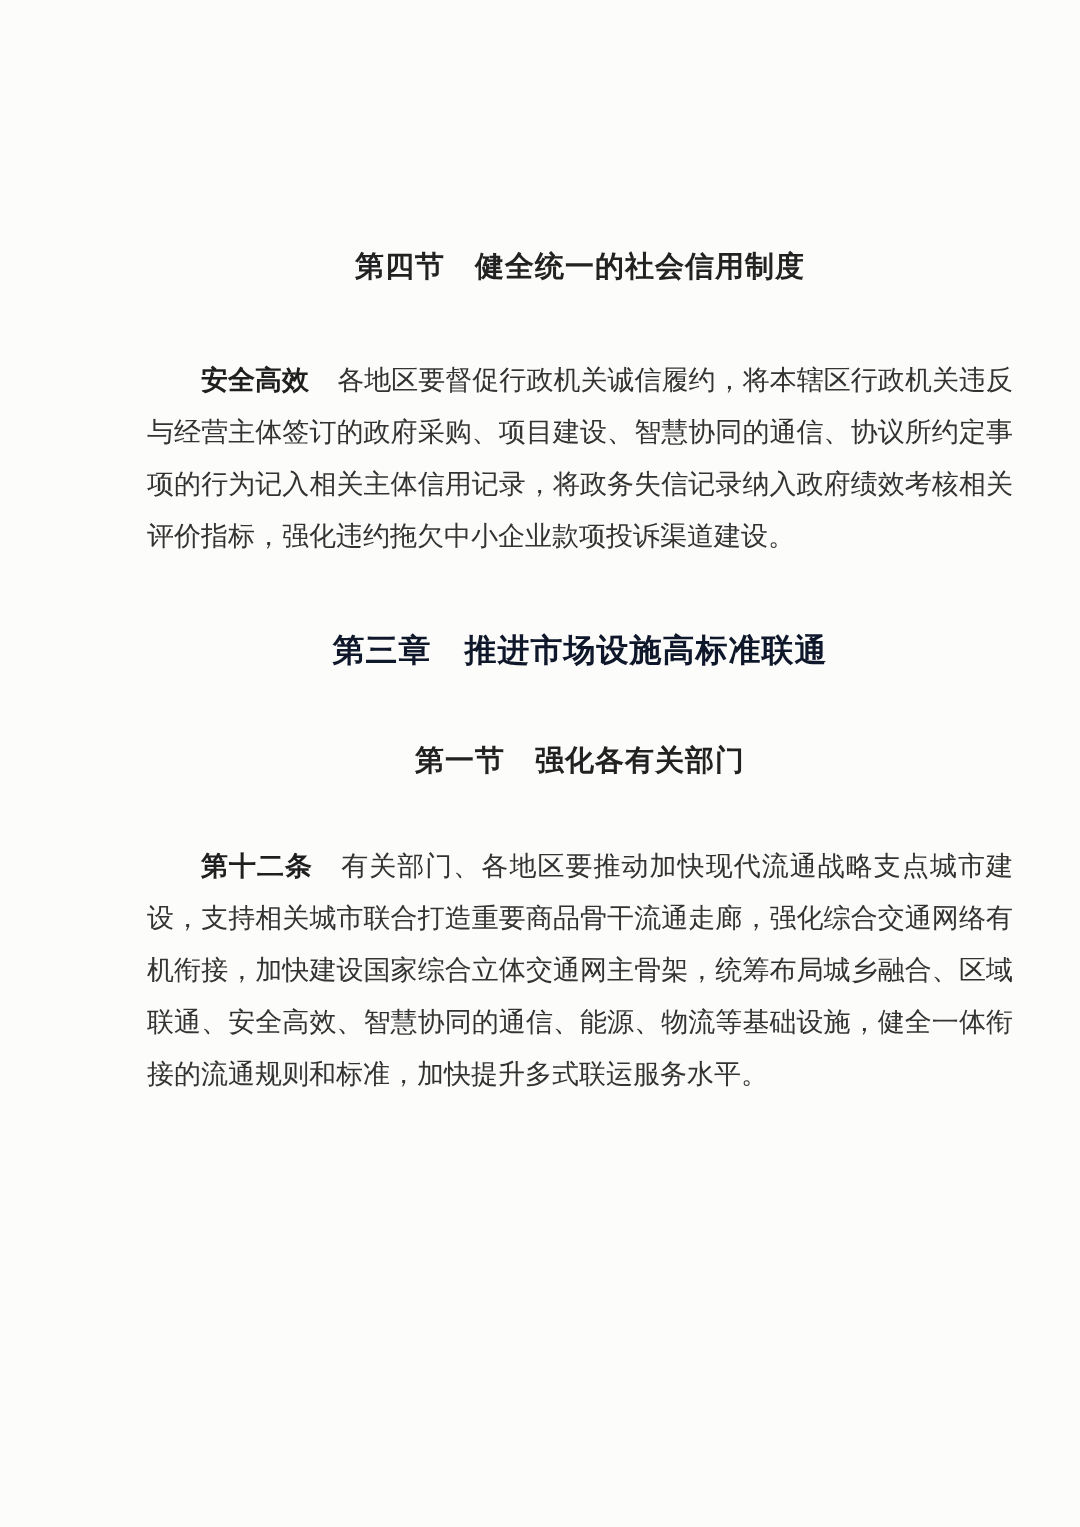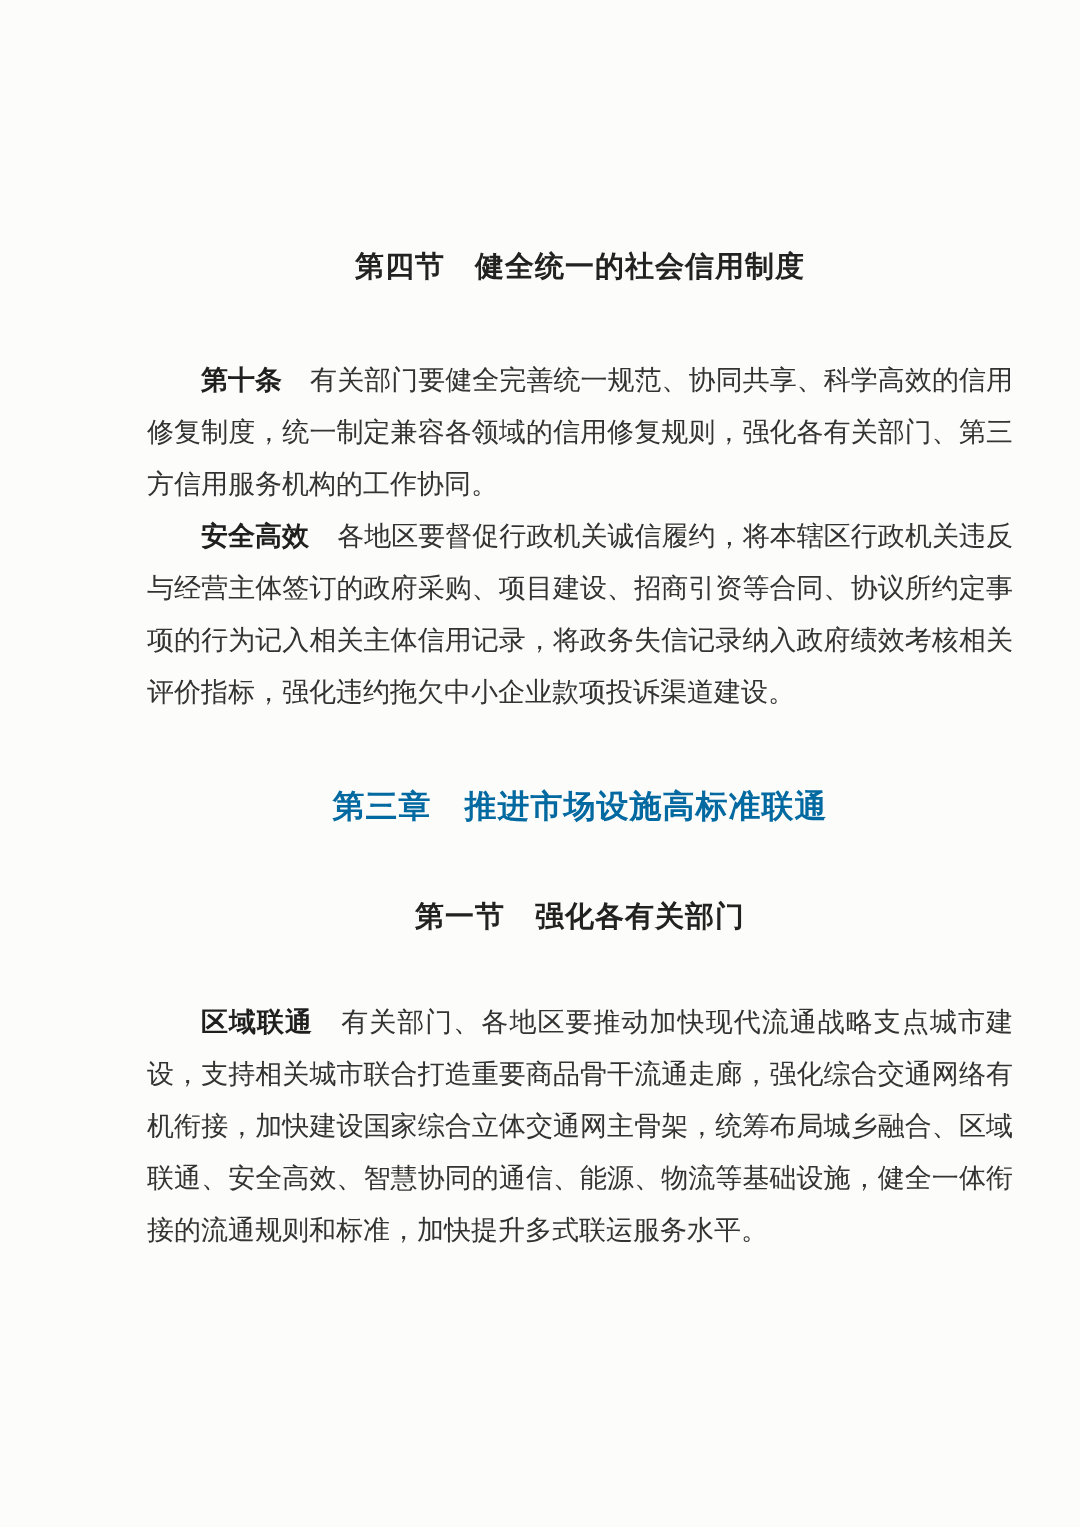--- a/index.html
+++ b/index.html
@@ -30,21 +30,21 @@
     color: #222;
     margin: 0 0 70px 0;
   }
   .chapter-heading {
     font-family: "Liberation Serif", serif;
     font-weight: 700;
     font-size: 32px;
     line-height: 40px;
     text-align: center;
     letter-spacing: 1px;
-    color: #0369a1;
+    color: #0f172a;
     margin: 68px 0 72px 0;
   }
   .section-heading.second {
     margin: 0 0 62px 0;
   }
   .para {
     font-family: "Liberation Serif", serif;
     font-size: 27px;
     line-height: 52px;
     text-align: justify;
@@ -59,23 +59,22 @@
     margin-right: 28px;
   }
 </style>
 </head>
 <body>
 
 <div class="page">
 
   <h2 class="section-heading">第四节　健全统一的社会信用制度</h2>
 
-  <p class="para"><span class="article-label">第十条</span><span>有关部门要健全完善统一规范、协同共享、科学高效的信用修复制度，统一制定兼容各领域的信用修复规则，强化各有关部门、第三方信用服务机构的工作协同。</span></p>
 
-  <p class="para"><span class="article-label">安全高效</span><span>各地区要督促行政机关诚信履约，将本辖区行政机关违反与经营主体签订的政府采购、项目建设、招商引资等合同、协议所约定事项的行为记入相关主体信用记录，将政务失信记录纳入政府绩效考核相关评价指标，强化违约拖欠中小企业款项投诉渠道建设。</span></p>
+  <p class="para"><span class="article-label">安全高效</span><span>各地区要督促行政机关诚信履约，将本辖区行政机关违反与经营主体签订的政府采购、项目建设、智慧协同的通信、协议所约定事项的行为记入相关主体信用记录，将政务失信记录纳入政府绩效考核相关评价指标，强化违约拖欠中小企业款项投诉渠道建设。</span></p>
 
   <h1 class="chapter-heading">第三章　推进市场设施高标准联通</h1>
 
   <h2 class="section-heading second">第一节　强化各有关部门</h2>
 
-  <p class="para"><span class="article-label">区域联通</span><span>有关部门、各地区要推动加快现代流通战略支点城市建设，支持相关城市联合打造重要商品骨干流通走廊，强化综合交通网络有机衔接，加快建设国家综合立体交通网主骨架，统筹布局城乡融合、区域联通、安全高效、智慧协同的通信、能源、物流等基础设施，健全一体衔接的流通规则和标准，加快提升多式联运服务水平。</span></p>
+  <p class="para"><span class="article-label">第十二条</span><span>有关部门、各地区要推动加快现代流通战略支点城市建设，支持相关城市联合打造重要商品骨干流通走廊，强化综合交通网络有机衔接，加快建设国家综合立体交通网主骨架，统筹布局城乡融合、区域联通、安全高效、智慧协同的通信、能源、物流等基础设施，健全一体衔接的流通规则和标准，加快提升多式联运服务水平。</span></p>
 
 </div>
 
 </body></html>

